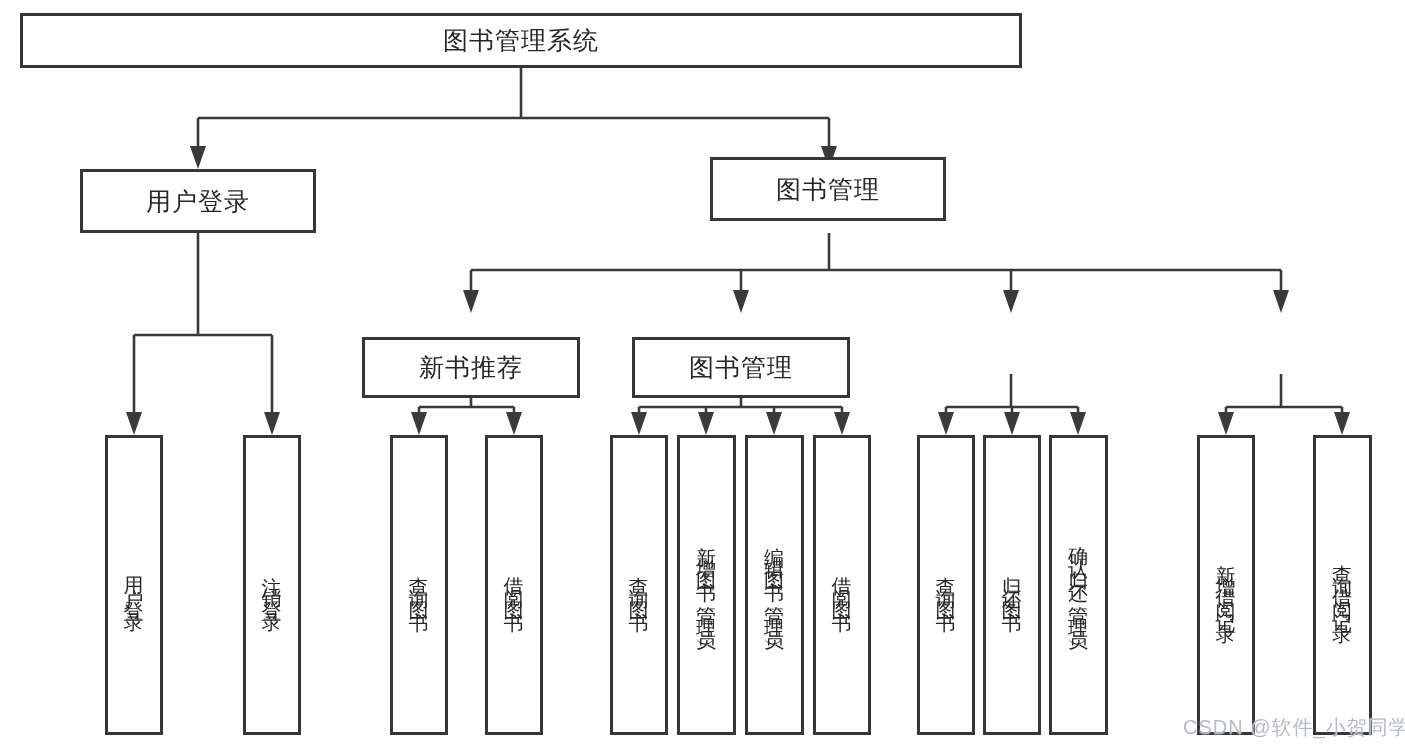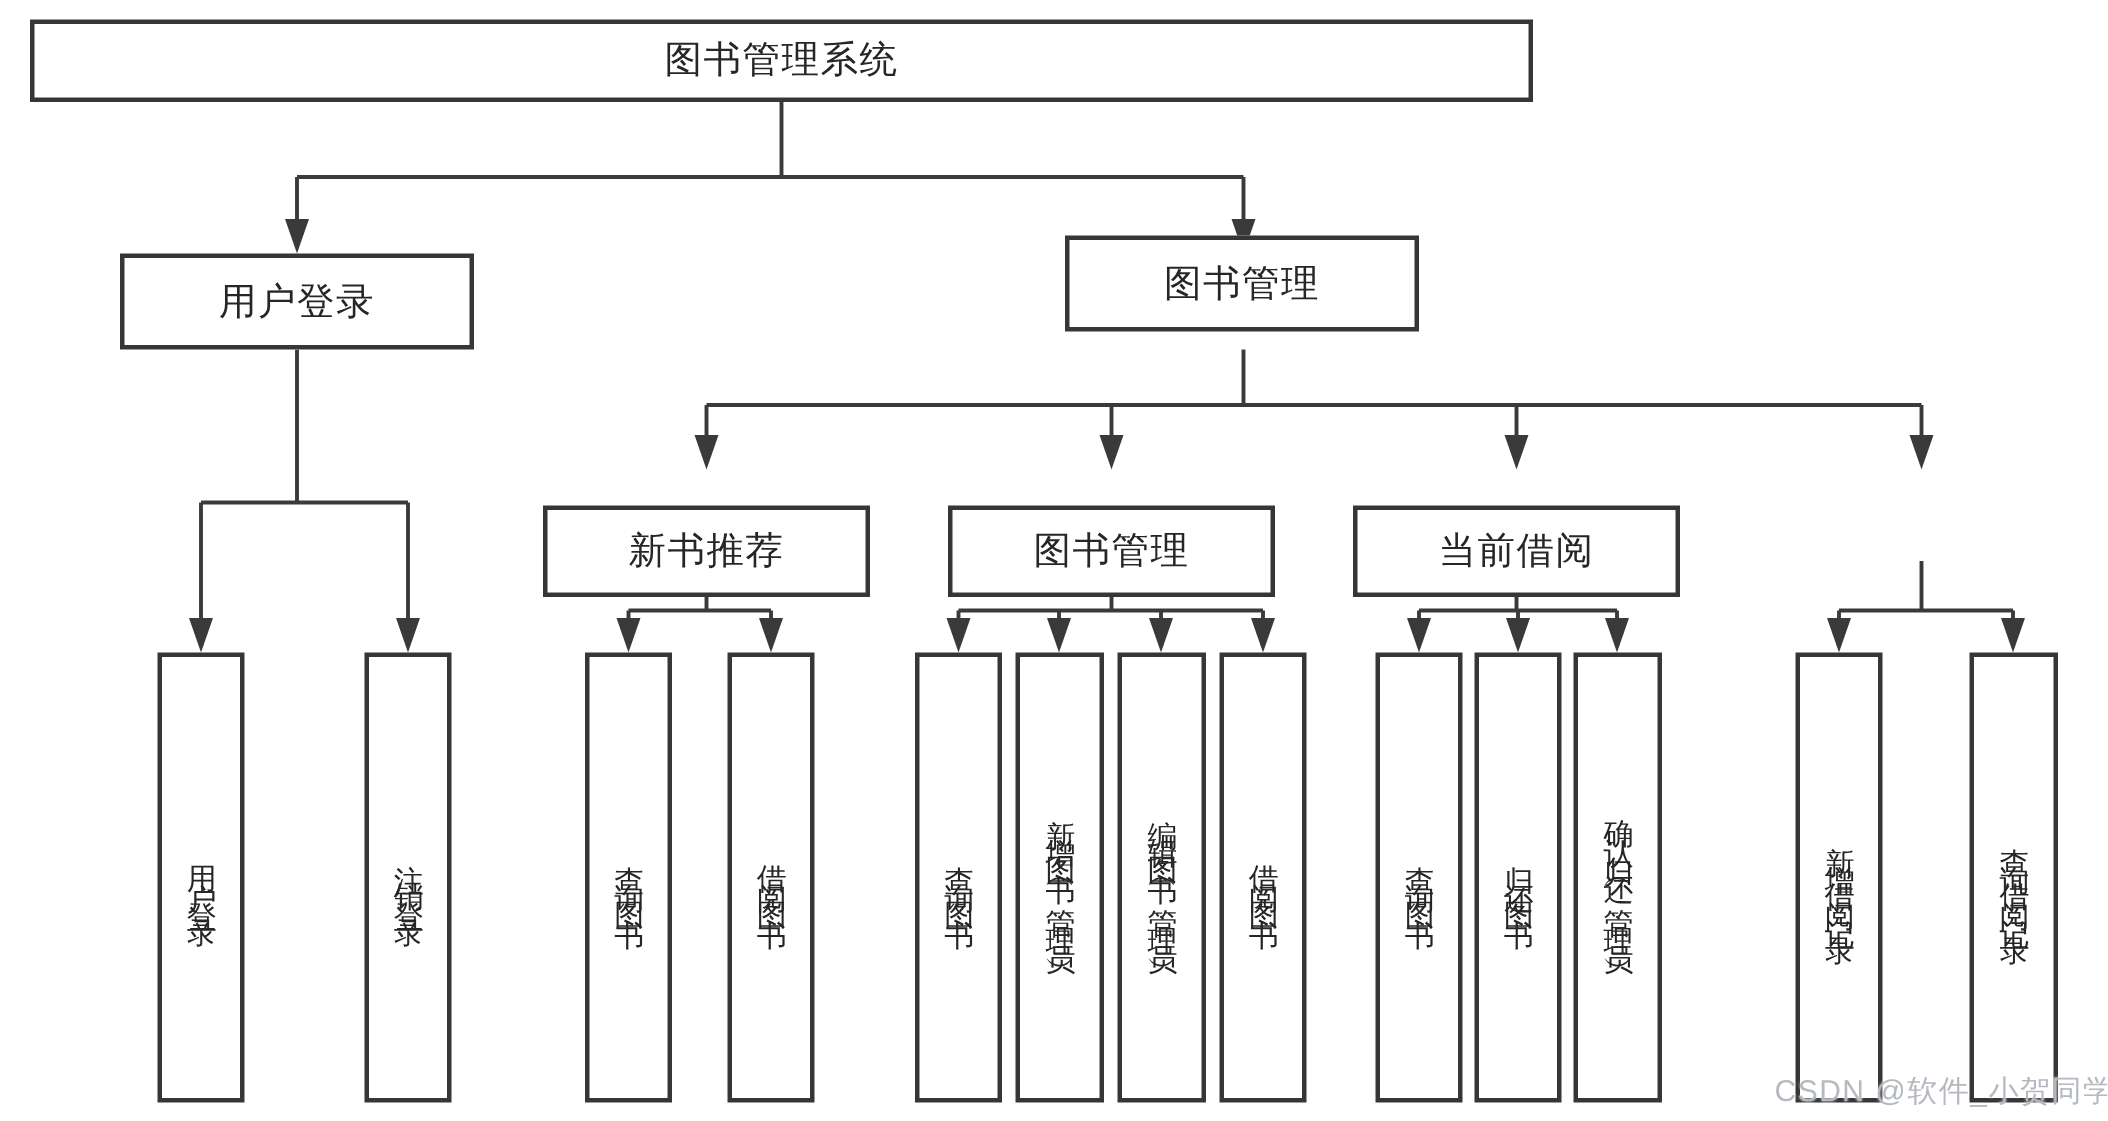--- a/index.html
+++ b/index.html
@@ -151,23 +151,20 @@
   <div class="node lvl2-b">
     <span class="hlabel">图书管理</span>
   </div>
 
   <div class="node lvl3 lvl3-a">
     <span class="hlabel">新书推荐</span>
   </div>
   <div class="node lvl3 lvl3-b">
     <span class="hlabel">图书管理</span>
   </div>
-  <div class="node lvl3 lvl3-c">
-    <span class="hlabel">当前借阅</span>
-  </div>
 
   <div class="node leaf" style="left:105px;">
     <span class="vtext">用户登录</span>
   </div>
   <div class="node leaf" style="left:243px;">
     <span class="vtext">注销登录</span>
   </div>
 
   <div class="node leaf" style="left:390px;">
     <span class="vtext">查询图书</span>

